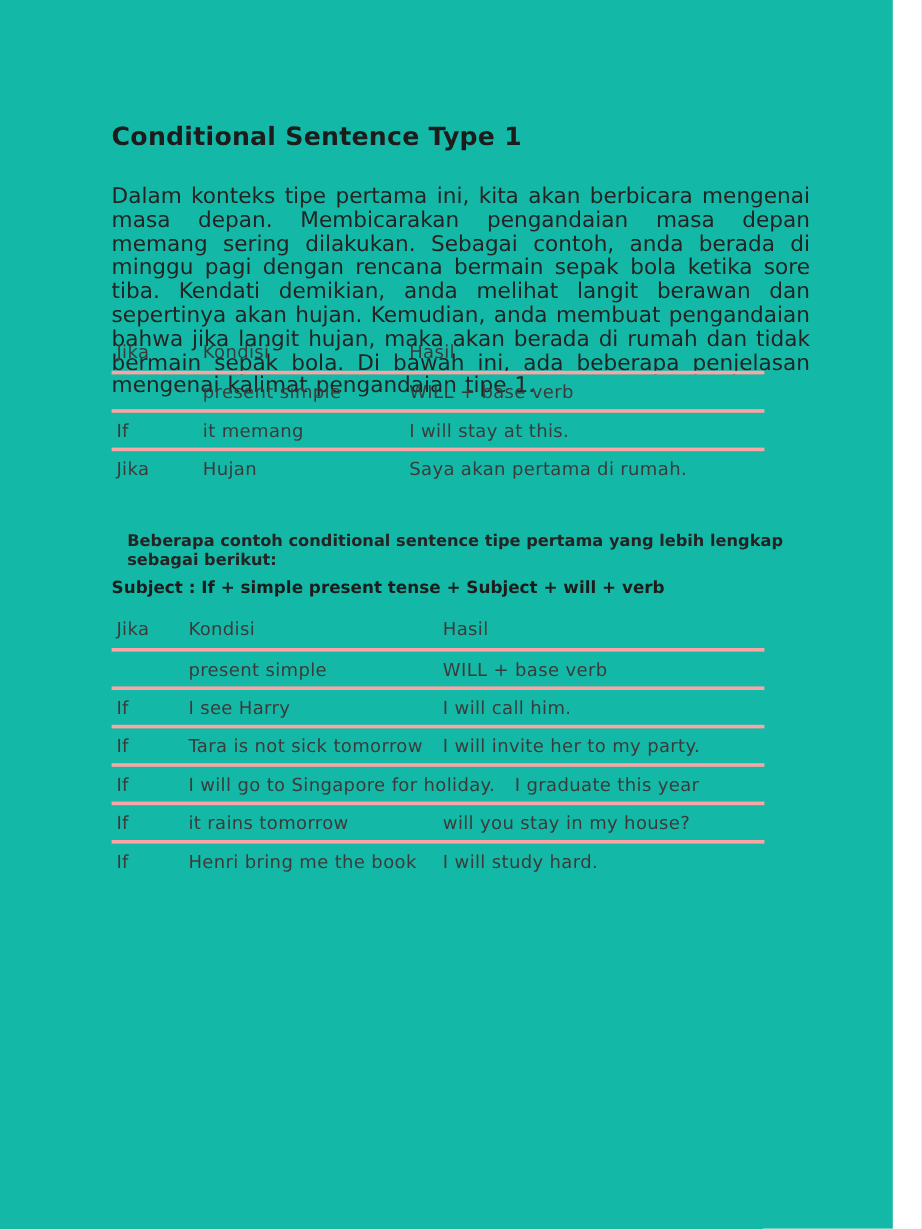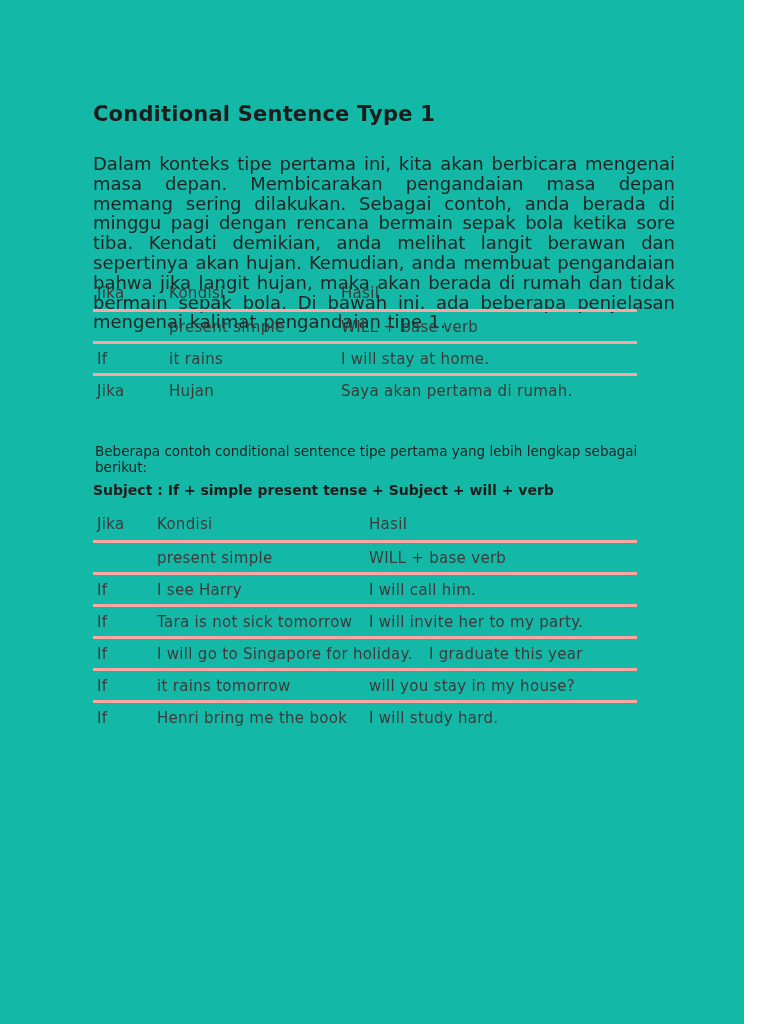--- a/index.html
+++ b/index.html
@@ -31,25 +31,26 @@
     top: 136px;
     width: 582px;
     font-size: 18px;
     line-height: 19.8px;
     text-align: justify;
     color: #242424;
     word-spacing: 1px;
   }
   .examples-intro {
     position: absolute;
-    left: 95px;
+    left: 106px;
     top: 429px;
     width: 582px;
     font-size: 13.5px;
     color: #242424;
+    font-weight: bold;
   }
   .structure-heading {
     position: absolute;
     left: 93px;
     top: 468px;
     width: 582px;
     font-size: 14px;
     font-weight: bold;
     color: #1c1c1c;
   }
@@ -101,22 +102,22 @@
         <div class="tcell c1">Kondisi</div>
         <div class="tcell c2">Hasil</div>
       </div>
       <div class="trow">
         <div class="tcell c0"></div>
         <div class="tcell c1">present simple</div>
         <div class="tcell c2">WILL + base verb</div>
       </div>
       <div class="trow">
         <div class="tcell c0">If</div>
-        <div class="tcell c1">it rains</div>
-        <div class="tcell c2">I will stay at home.</div>
+        <div class="tcell c1">it memang</div>
+        <div class="tcell c2">I will stay at this.</div>
       </div>
       <div class="trow">
         <div class="tcell c0">Jika</div>
         <div class="tcell c1">Hujan</div>
         <div class="tcell c2">Saya akan pertama di rumah.</div>
       </div>
     </div>
 
   <p class="examples-intro">Beberapa contoh conditional sentence tipe pertama yang lebih lengkap sebagai berikut:</p>
 

